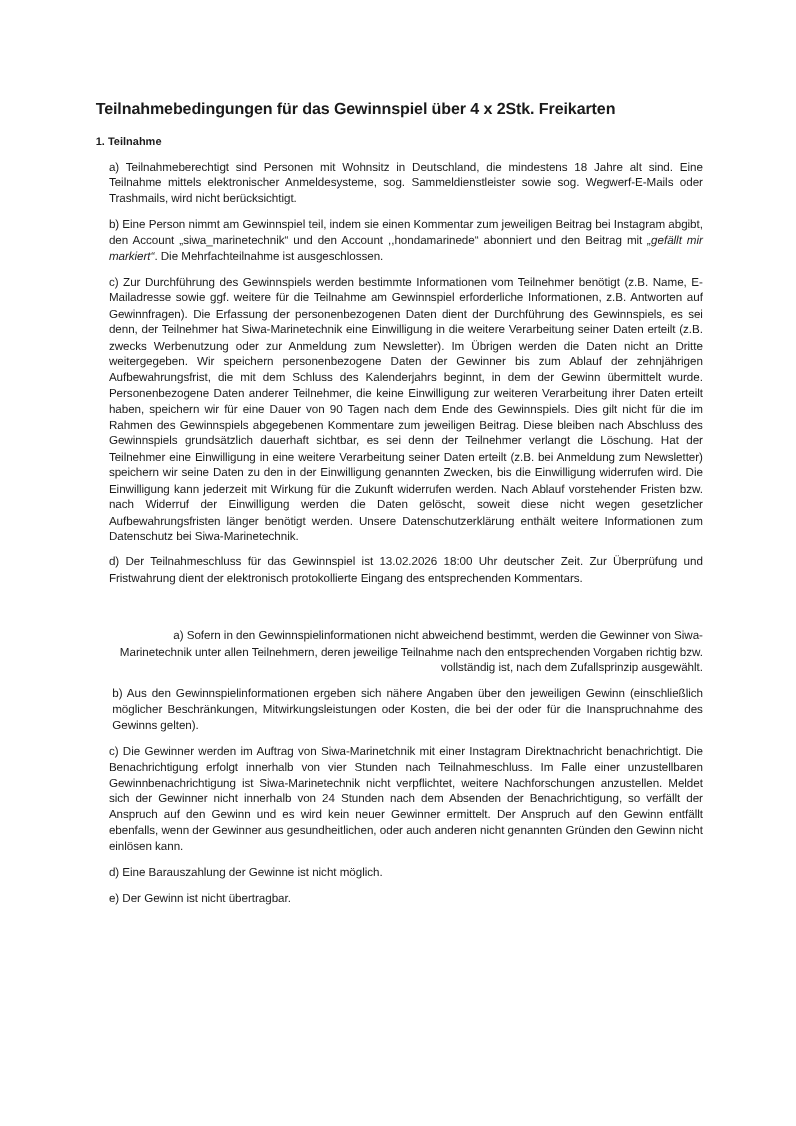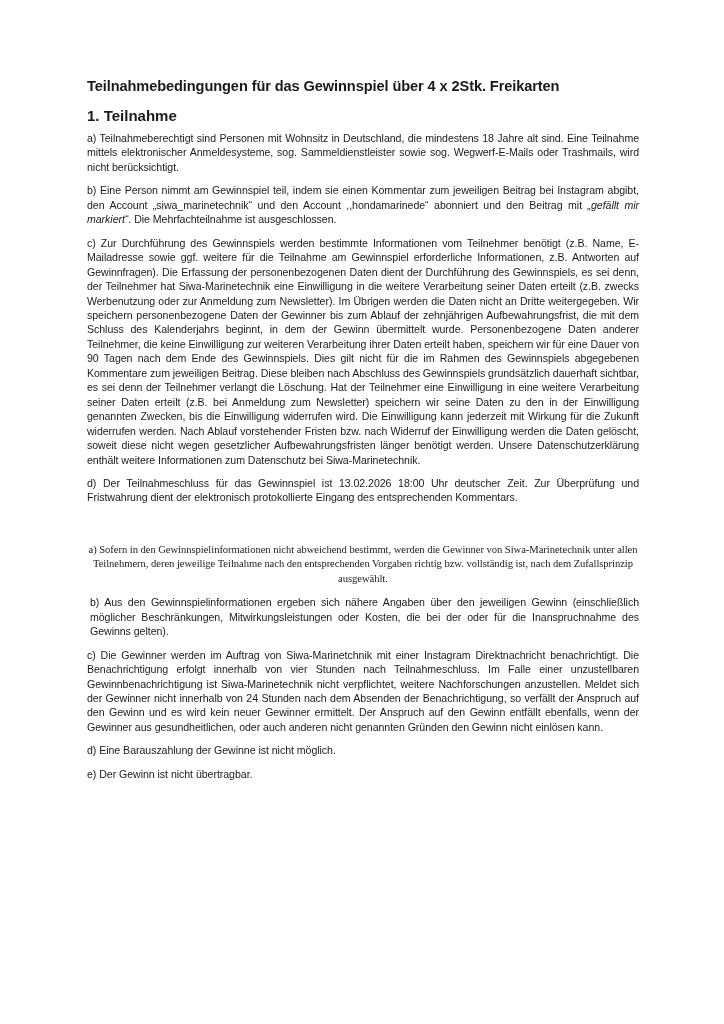--- a/index.html
+++ b/index.html
@@ -11,45 +11,45 @@
       width: 724px;
       height: 1024px;
       overflow: hidden;
       position: relative;
       font-family: "Liberation Sans", sans-serif;
       color: #1a1a1a;
     }
     .page {
       position: absolute;
       left: 87px;
-      top: 76px;
+      top: 90px;
       width: 552px;
     }
     .title {
       font-weight: bold;
       font-size: 14.6px;
       line-height: 21px;
       margin: 0 0 12px 0;
       letter-spacing: -0.1px;
     }
     .title span { display: block; white-space: nowrap; }
     .section-heading {
       font-weight: bold;
-      font-size: 15px;
+      font-size: 10px;
       line-height: 14px;
       margin: 0 0 8px 0;
     }
     .para {
       font-size: 10.6px;
       line-height: 14.45px;
-      margin: 0 0 9px 0;
+      margin: 0 0 9px 12px;
       text-align: justify;
       letter-spacing: -0.05px;
     }
-    .para.left { text-align: center; font-family: Liberation Serif, serif; }
+    .para.left { text-align: right; }
     .para.indent { padding-left: 3px; }
     .italic { font-style: italic; }
     .gap-section { height: 29px; }
   </style>
 </head>
 <body>
 
 <div class="page">
 
   <h1 class="title">

